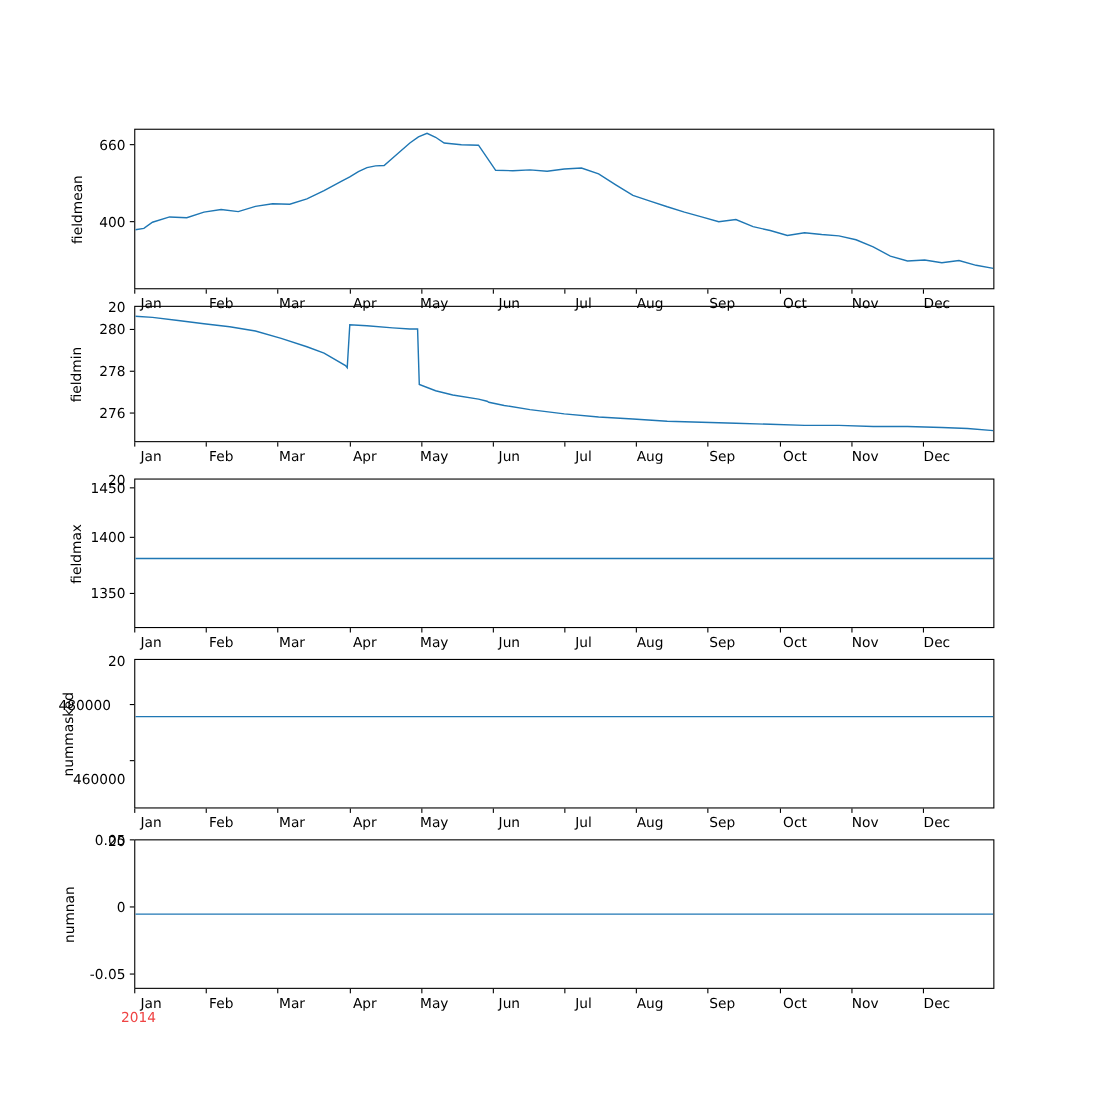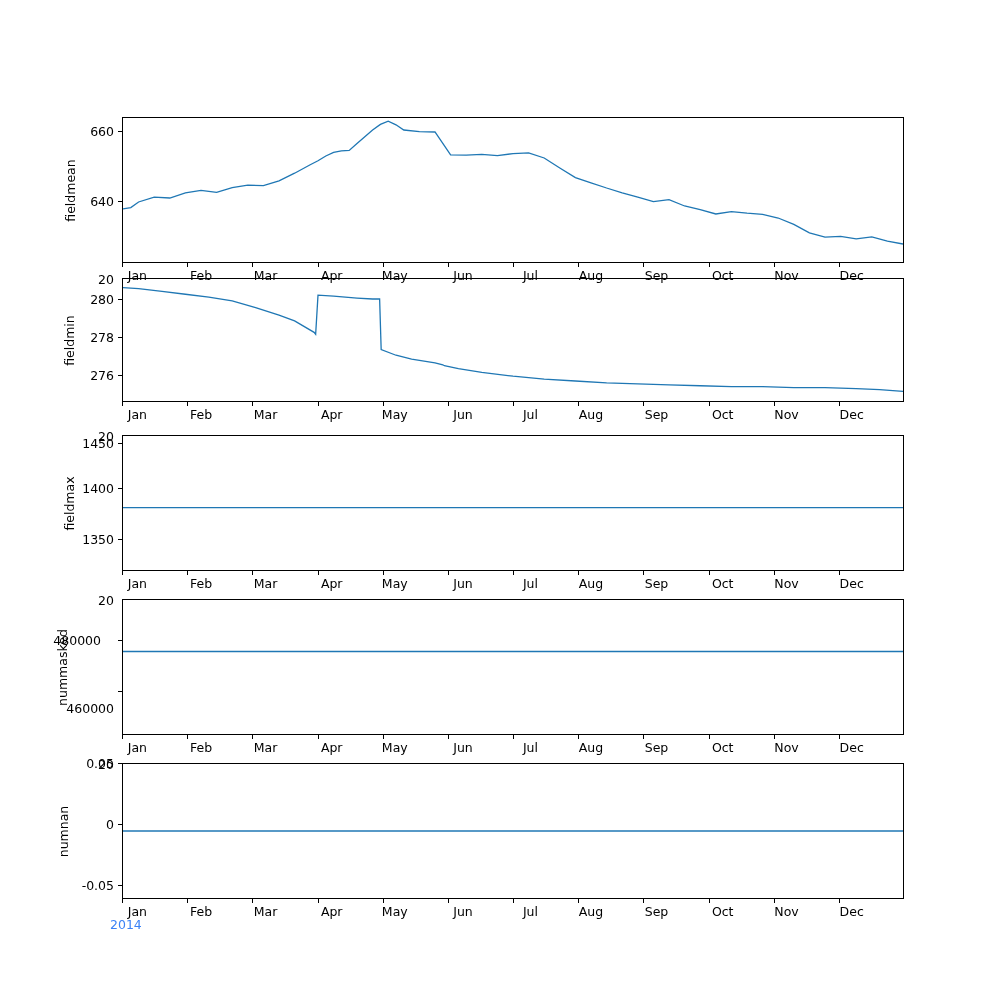--- a/index.html
+++ b/index.html
@@ -80,39 +80,39 @@
     left: 0;
     width: 1000px;
     top: 932px;
     text-align: center;
     font-size: 12.5px;
     color: #000000;
   }
   .xyear {
     position: absolute;
     font-size: 12.5px;
-    color: #3b82f6;
+    color: #ef4444;
     white-space: nowrap;
   }
 </style>
 </head>
 <body>
 
 <div id="figure">
 
 
   <div class="panel" id="panel0" style="left:122px; top:117px; width:782px; height:146px;">
     <svg viewBox="0 0 782 146" preserveAspectRatio="none">
       <polyline id="line0" fill="none" stroke="#1f77b4" stroke-width="1.3" vector-effect="non-scaling-stroke" points="0.00,92.06 7.82,90.84 15.64,85.17 31.28,80.30 46.92,81.11 62.56,75.84 78.20,73.41 93.84,75.43 109.48,70.57 125.12,68.13 140.76,68.54 156.40,63.67 172.04,55.97 187.68,47.45 195.50,43.39 203.32,38.53 211.14,34.88 218.96,33.26 226.78,32.85 234.60,25.96 250.24,12.17 258.06,6.49 265.88,3.24 273.70,6.89 281.52,12.17 297.16,13.79 312.80,14.19 328.44,37.31 344.08,37.72 359.72,36.91 375.36,38.12 391.00,36.09 406.64,35.28 422.28,40.56 437.92,50.69 453.56,60.43 469.20,65.70 484.84,70.97 500.48,75.84 516.12,80.30 531.76,84.76 547.40,82.73 563.04,89.22 578.68,92.87 594.32,97.33 609.96,94.90 625.60,96.52 641.24,97.74 656.88,101.39 672.52,107.88 688.16,116.39 703.80,120.86 719.44,120.04 735.08,122.48 750.72,120.45 766.36,124.91 782.00,127.75"></polyline>
     </svg>
   </div>
   <div class="ylabel" style="left:-5px; top:183px; width:150px;">fieldmean</div>
   <div class="ytick" style="left:74px; top:124px; width:40px;">660</div>
   <div class="ytick-mark" style="left:118px; top:131px;"></div>
-  <div class="ytick" style="left:74px; top:194px; width:40px;">640</div>
+  <div class="ytick" style="left:74px; top:194px; width:40px;">400</div>
   <div class="ytick-mark" style="left:118px; top:201px;"></div>
 
   <div class="panel" id="panel1" style="left:122px; top:278px; width:782px; height:124px;">
     <svg viewBox="0 0 782 124" preserveAspectRatio="none">
       <polyline id="line1" fill="none" stroke="#1f77b4" stroke-width="1.3" vector-effect="non-scaling-stroke" points="0.00,8.72 15.64,9.69 39.10,12.59 62.56,15.50 86.02,18.41 109.48,22.28 132.94,29.06 156.40,36.81 172.04,42.62 191.59,54.25 193.15,56.19 195.50,16.47 211.14,17.44 234.60,19.38 250.24,20.34 257.28,20.34 258.84,71.69 273.70,77.50 289.34,81.38 312.80,85.25 320.62,87.19 322.18,88.16 336.26,91.06 359.72,94.94 391.00,98.81 422.28,101.72 453.56,103.66 484.84,105.59 516.12,106.56 547.40,107.53 578.68,108.50 609.96,109.47 641.24,109.47 672.52,110.44 703.80,110.44 735.08,111.41 758.54,112.38 782.00,114.31"></polyline>
     </svg>
   </div>
   <div class="ylabel" style="left:-6px; top:333px; width:150px;">fieldmin</div>
   <div class="ytick" style="left:74px; top:292px; width:40px;">280</div>
   <div class="ytick-mark" style="left:118px; top:299px;"></div>

